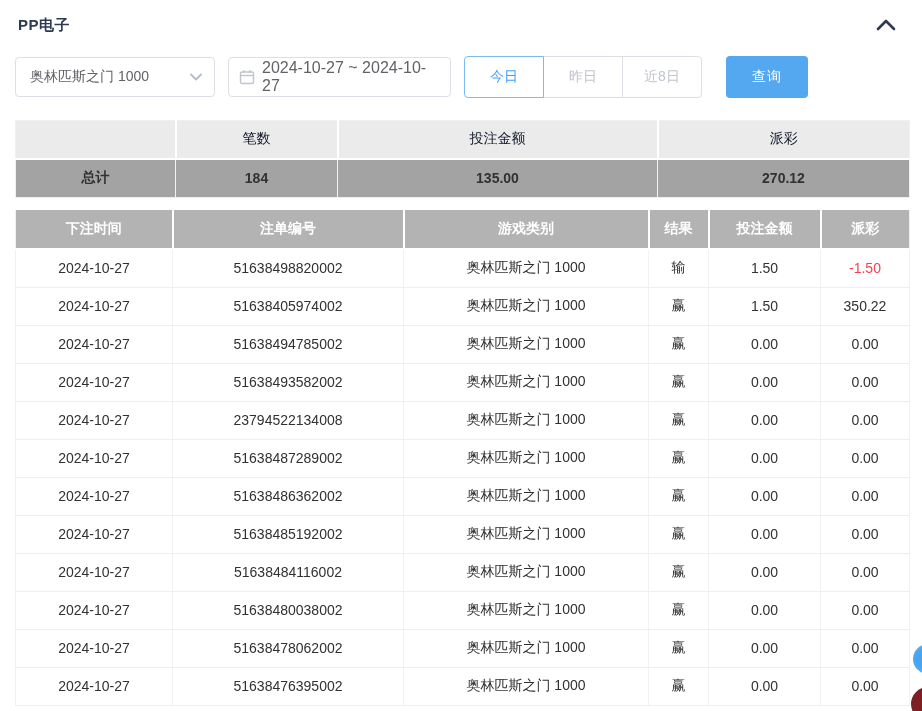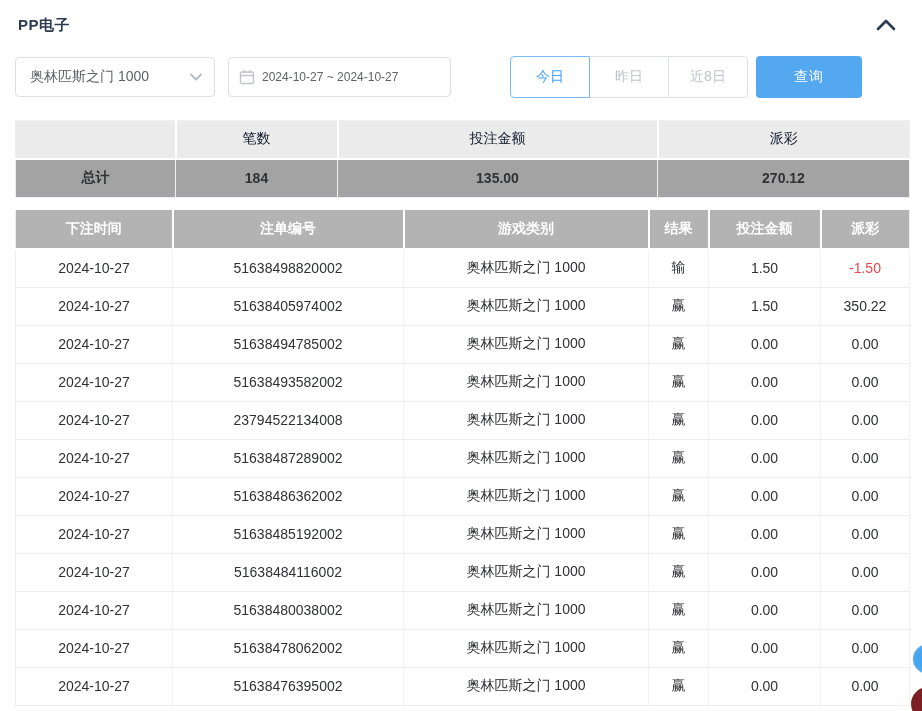--- a/index.html
+++ b/index.html
@@ -22,35 +22,35 @@
 
   
   .filter-row { margin-top: 16px; height: 42px; display: flex; align-items: center; }
   .select-box {
     width: 200px; height: 40px; border: 1px solid #dcdfe6; border-radius: 4px;
     display: flex; align-items: center; justify-content: space-between;
     padding: 0 12px 0 14px; color: #606266; font-size: 14px; background: #fff; cursor: pointer;
   }
   .date-box {
     margin-left: 13px; width: 223px; height: 40px; border: 1px solid #dcdfe6; border-radius: 4px;
-    display: flex; align-items: center; padding: 0 10px; color: #606266; font-size: 12px; background: #fff; cursor: pointer;
+    display: flex; align-items: center; padding: 0 10px; color: #606266; font-size: 16px; background: #fff; cursor: pointer;
   }
   .date-box .cal { margin-right: 7px; display: flex; }
   .btn-group { margin-left: 13px; display: flex; height: 42px; }
   .btn-group .qbtn {
     width: 80px; height: 42px; background: #fff; border: 1px solid #dcdfe6;
     font-size: 14px; color: #c0c4cc; cursor: pointer;
-    display: flex; align-items: center; justify-content: center; margin-left: 46px;
+    display: flex; align-items: center; justify-content: center;
   }
   .btn-group .qbtn + .qbtn { margin-left: -1px; }
   .btn-group .qbtn:first-child { border-radius: 4px 0 0 4px; }
   .btn-group .qbtn:last-child { border-radius: 0 4px 4px 0; }
   .btn-group .qbtn.active { border-color: #79bbf5; color: #409eff; position: relative; z-index: 2; }
   .search-btn {
-    margin-left: 8px; width: 106px; height: 42px; border: none; border-radius: 4px;
+    margin-left: 24px; width: 82px; height: 42px; border: none; border-radius: 4px;
     background: #54a8f0; color: #ffffff; font-size: 14px; cursor: pointer;
     display: flex; align-items: center; justify-content: center; letter-spacing: 1px;
   }
 
   
   table { border-collapse: collapse; table-layout: fixed; width: 895px; }
   td, th { font-weight: normal; font-size: 14px; color: #303133; text-align: center; overflow: hidden; white-space: nowrap; }
 
   
   .summary-table { margin-top: 22px; border: 1px solid #f0f0f0; }

